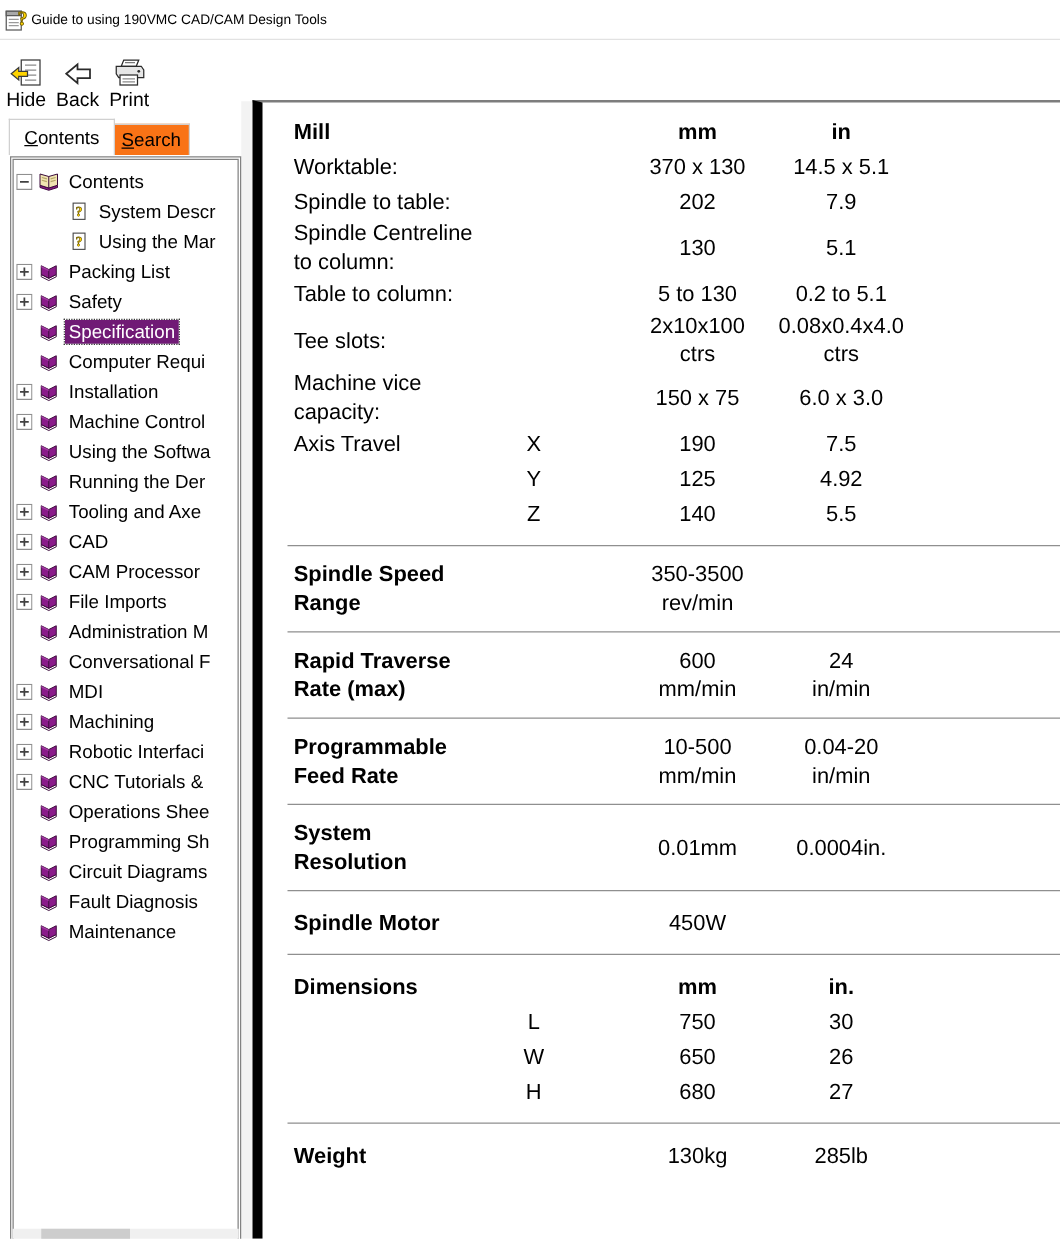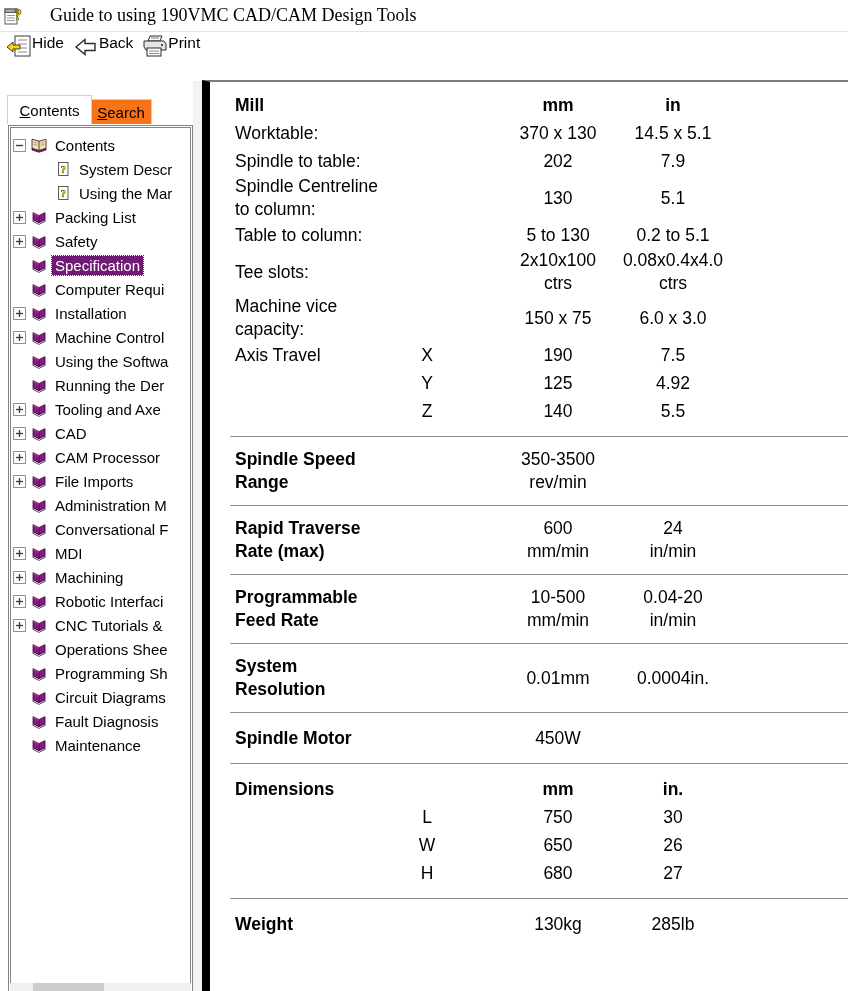--- a/index.html
+++ b/index.html
@@ -6,25 +6,25 @@
   body{
     width:848px;height:991px;position:relative;overflow:hidden;
     background:#fff;color:#000;
     font-family:"Liberation Sans",sans-serif;
   }
   
   .titlebar{position:absolute;top:0;left:0;right:0;height:31px;
     border-bottom:1px solid #e2e2e2;display:flex;align-items:center;padding-left:4px;background:#fff;}
   .title-icon{width:21px;height:21px;flex:none;}
   .title-icon svg{width:21px;height:21px;display:block;}
-  .title-text{font-size:18px;margin-left:25px;white-space:nowrap;font-family:Liberation Serif, serif;}
+  .title-text{font-size:11px;margin-left:0;white-space:nowrap;}
   
   .toolbar{position:absolute;top:32px;left:0;height:48px;display:flex;align-items:flex-start;padding-left:1px;}
-  .tb-btn{display:flex;flex-direction:row;background:none;border:none;
-    padding:2px 3px;margin:0 1px;font-family:inherit;cursor:default;}
+  .tb-btn{display:flex;flex-direction:column;align-items:center;background:none;border:none;
+    padding:2px 3px;margin:12px 1px;font-family:inherit;cursor:default;}
   .tb-icon{width:27px;height:26px;}
   .tb-icon svg{width:27px;height:26px;display:block;}
   .tb-label{font-size:15.5px;color:#000;line-height:17px;}
   
   .tab{position:absolute;font-size:15px;display:flex;align-items:center;justify-content:center;
     background:#fff;border:1px solid #d0d0d0;border-bottom:none;white-space:nowrap;}
   .tab-contents{left:7px;top:95px;width:83px;height:28px;z-index:3;}
   .tab-search{left:90px;top:99px;width:60px;height:24px;background:#f97316;z-index:2;}
   .u{text-decoration:underline;}
   

